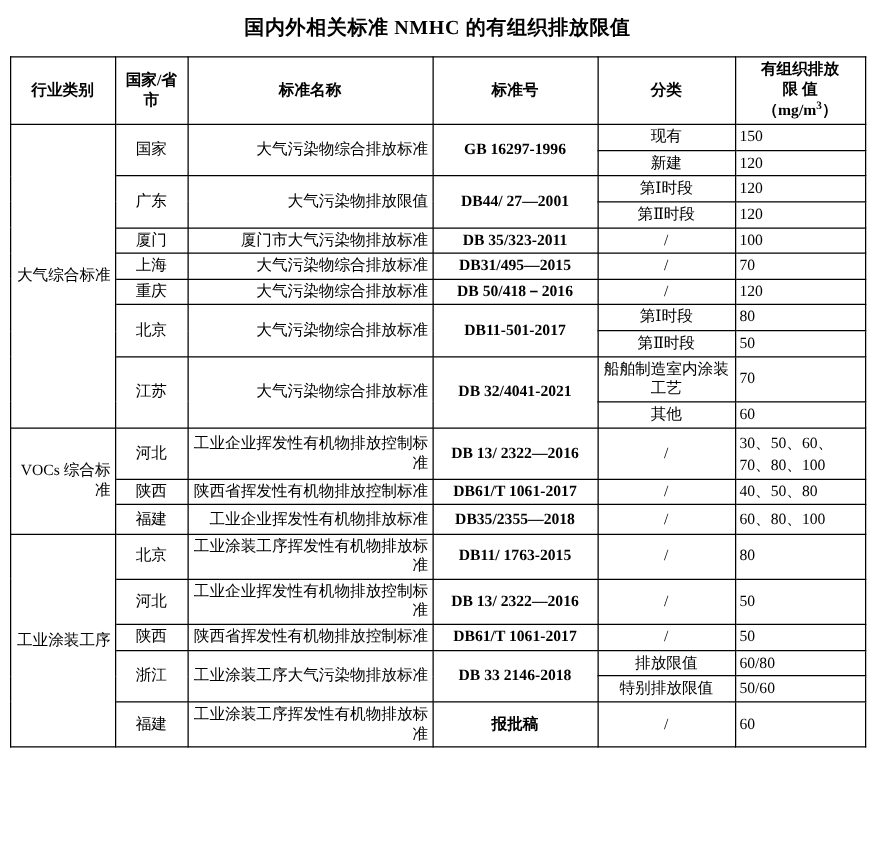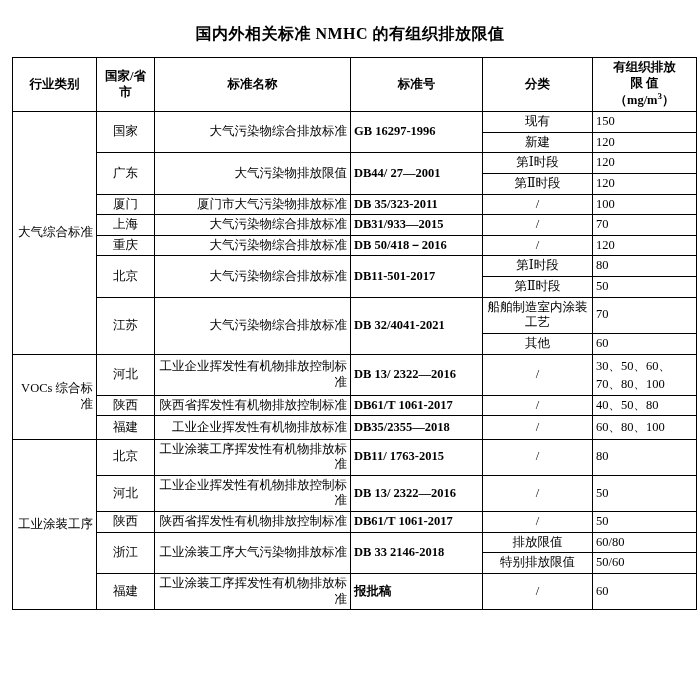--- a/index.html
+++ b/index.html
@@ -11,21 +11,21 @@
     width: 700px;
     height: 680px;
     font-family: "Liberation Serif", "DejaVu Serif", serif;
     color: #000000;
   }
   .page {
     width: 700px;
     height: 680px;
     position: relative;
     box-sizing: border-box;
-    padding: 12px;
+    padding: 0;
     overflow: hidden;
   }
   .doc-title {
     text-align: center;
     font-weight: bold;
     font-size: 16px;
     letter-spacing: 0.5px;
     padding: 12px 0 12px 0;
   }
   table.main {
@@ -55,21 +55,21 @@
   .c-region {
     text-align: center;
     font-size: 13px;
   }
   .c-name {
     text-align: right;
     padding-left: 5px;
     font-size: 13px;
   }
   .c-code {
-    text-align: left;
+    text-align: center;
     padding-left: 6px;
     font-weight: bold;
     font-size: 12.5px;
   }
   .c-class {
     text-align: center;
     font-size: 12.5px;
   }
   .c-limit {
     text-align: left;
@@ -144,21 +144,21 @@
         <tr>
           <td class="c-region">厦门</td>
           <td class="c-name">厦门市大气污染物排放标准</td>
           <td class="c-code">DB 35/323-2011</td>
           <td class="c-class">/</td>
           <td class="c-limit">100</td>
         </tr>
         <tr>
           <td class="c-region">上海</td>
           <td class="c-name">大气污染物综合排放标准</td>
-          <td class="c-code">DB31/933—2015</td>
+          <td class="c-code">DB31/495—2015</td>
           <td class="c-class">/</td>
           <td class="c-limit">70</td>
         </tr>
         <tr>
           <td class="c-region">重庆</td>
           <td class="c-name">大气污染物综合排放标准</td>
           <td class="c-code">DB 50/418－2016</td>
           <td class="c-class">/</td>
           <td class="c-limit">120</td>
         </tr>

